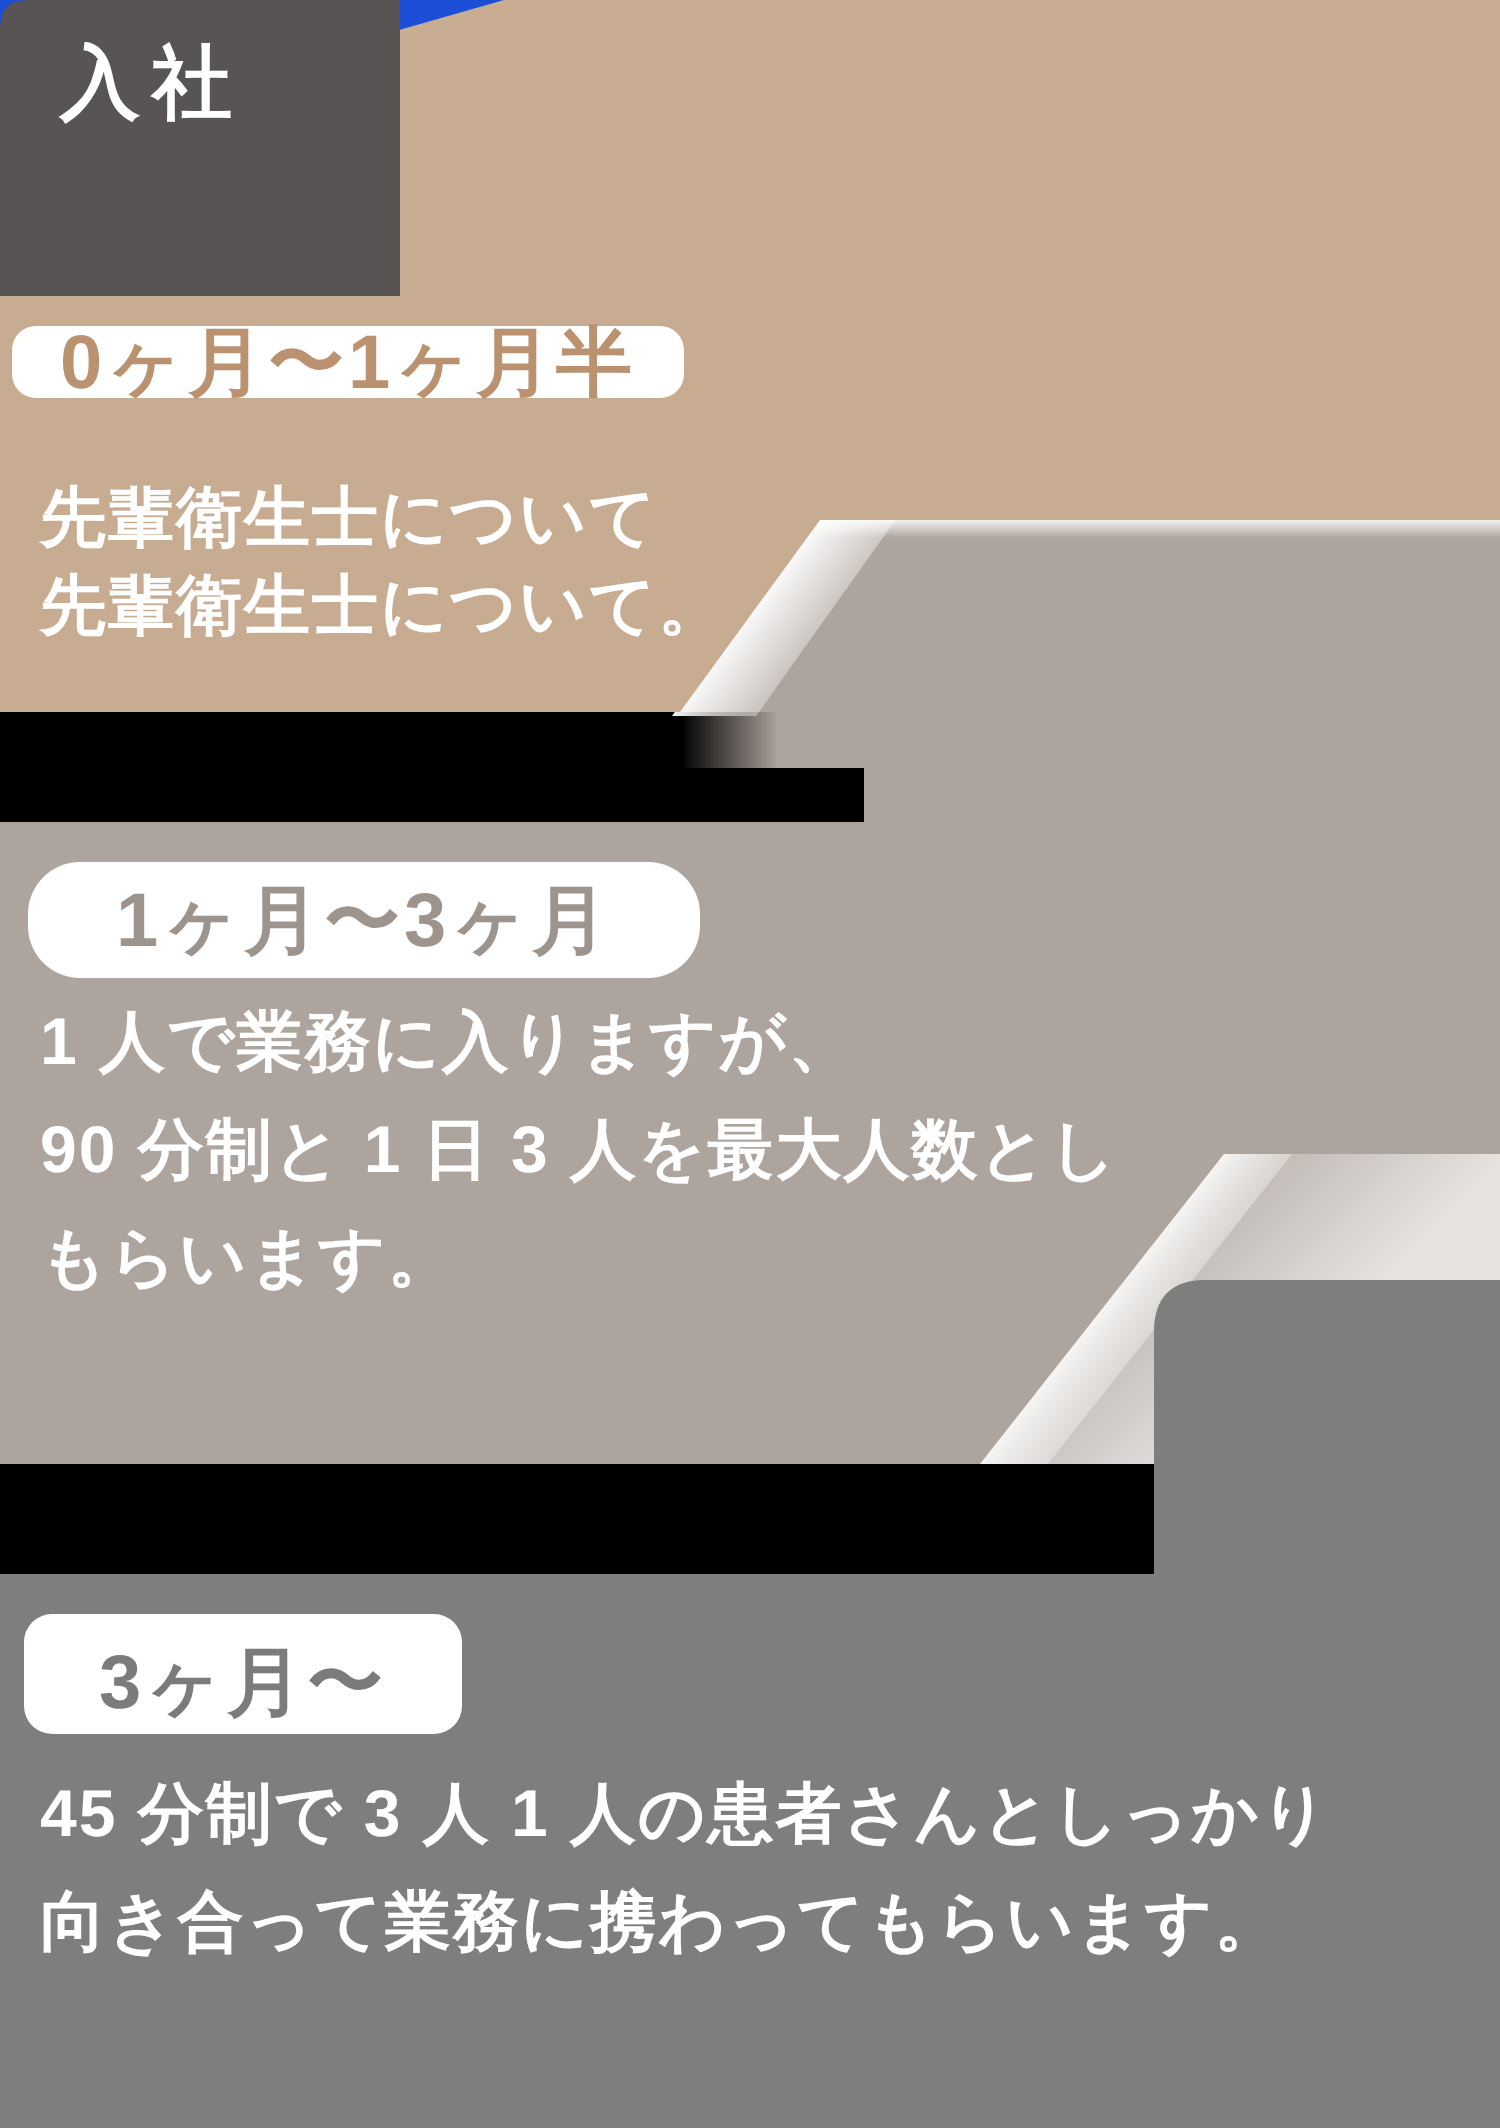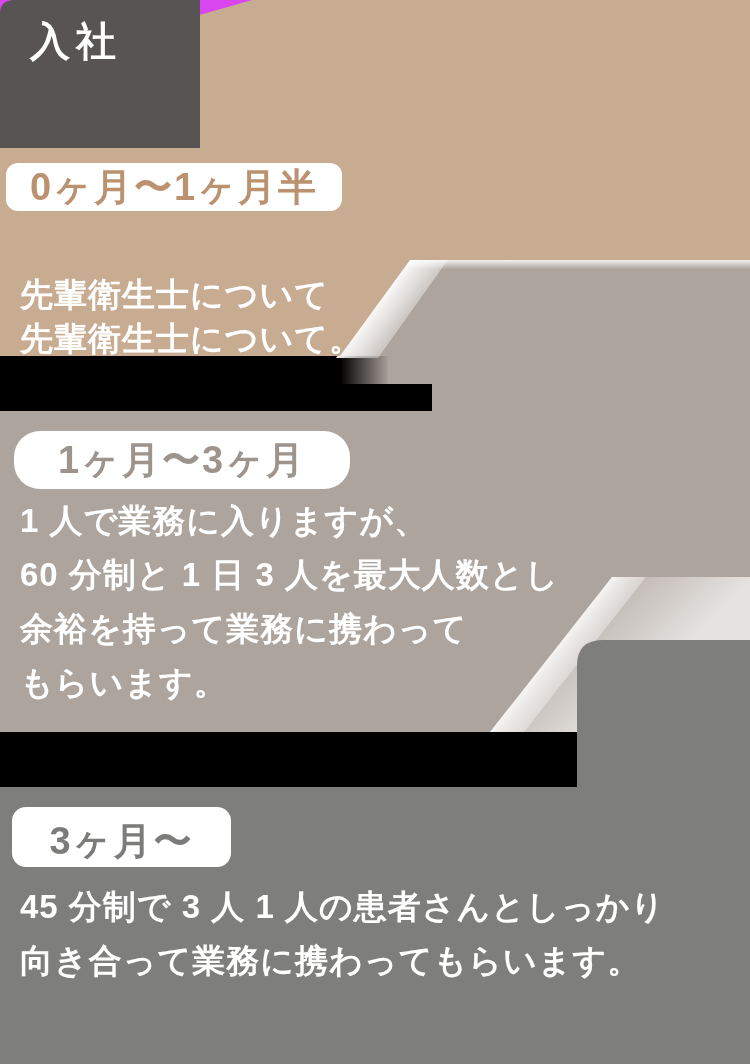--- a/index.html
+++ b/index.html
@@ -1,47 +1,47 @@
 <!DOCTYPE html>
 <html><head>
 <meta charset="utf-8">
 <style>
   html, body { margin: 0; padding: 0; background: #ffffff; }
   .canvas {
     position: relative;
     width: 750px;
     height: 1064px;
-    background: #d946ef;
+    background: #1d4ed8;
     overflow: hidden;
     font-family: "Liberation Sans", "DejaVu Sans", sans-serif;
   }
   .shapes { position: absolute; left: 0; top: 0; width: 750px; height: 1064px; display: block; }
 
   .entry-title {
     position: absolute; left: 30px; top: 14px;
     font-size: 40px; font-weight: 700; color: #ffffff;
     letter-spacing: 6px; white-space: nowrap;
   }
   .period-label {
     position: absolute;
     background: #ffffff;
     display: flex; align-items: center; justify-content: center;
     font-weight: 700; white-space: nowrap;
     box-sizing: border-box;
   }
-  .label-1 { left: 6px;  top: 163px; width: 336px; height: 48px; border-radius: 12px; font-size: 38px; color: #bb9270; letter-spacing: 2px; }
+  .label-1 { left: 6px;  top: 163px; width: 336px; height: 36px; border-radius: 12px; font-size: 38px; color: #bb9270; letter-spacing: 2px; }
   .label-2 { left: 14px; top: 431px; width: 336px; height: 58px; border-radius: 26px; font-size: 38px; color: #9c948d; letter-spacing: 2px; }
   .label-3 { left: 12px; top: 807px; width: 219px; height: 60px; border-radius: 14px; font-size: 38px; color: #7b7b79; letter-spacing: 2px; align-items: flex-end; }
 
   .body-text {
     position: absolute; left: 20px;
     color: #ffffff; font-weight: 700; font-size: 33px;
     letter-spacing: 1px; white-space: nowrap;
   }
-  .text-1 { top: 237px; line-height: 44px; margin-top: 36px; }
+  .text-1 { top: 237px; line-height: 44px; }
   .text-2 { top: 494px; line-height: 54px; }
   .text-3 { top: 880px; line-height: 54px; }
   .body-text div { height: inherit; }
 </style>
 </head>
 <body>
 
 <div class="canvas">
 
   <svg class="shapes" viewBox="0 0 750 1064" xmlns="http://www.w3.org/2000/svg" aria-hidden="true">
@@ -97,22 +97,21 @@
   <div class="body-text text-1">
     <div>先輩衛生士について</div>
     <div>先輩衛生士について。</div>
   </div>
 
   <div class="period-label label-2">
     <span>1ヶ月〜3ヶ月</span>
   </div>
   <div class="body-text text-2">
     <div>1 人で業務に入りますが、</div>
-    <div>60 分制と 1 日 3 人を最大人数とし</div>
-    <div>余裕を持って業務に携わって</div>
+    <div>90 分制と 1 日 3 人を最大人数とし</div>
     <div>もらいます。</div>
   </div>
 
   <div class="period-label label-3">
     <span>3ヶ月〜</span>
   </div>
   <div class="body-text text-3">
     <div>45 分制で 3 人 1 人の患者さんとしっかり</div>
     <div>向き合って業務に携わってもらいます。</div>
   </div>

